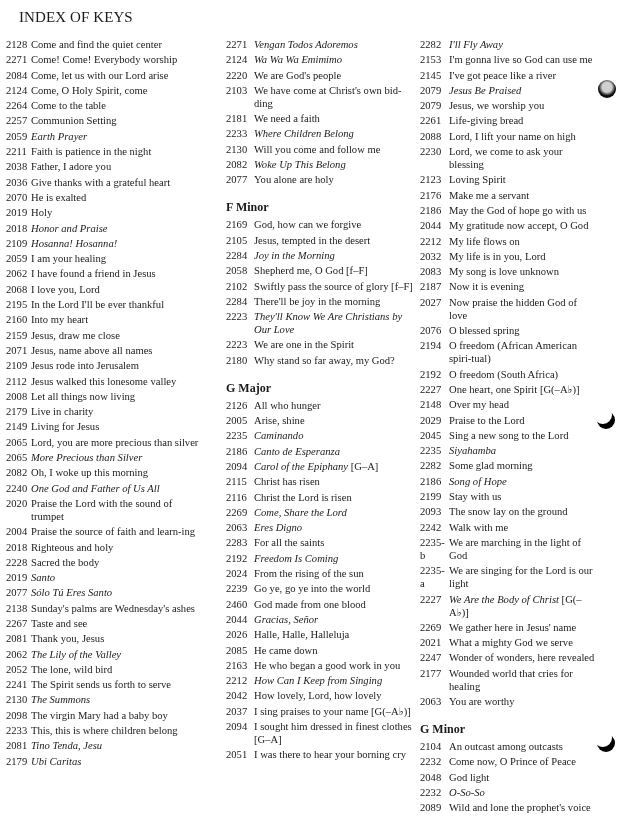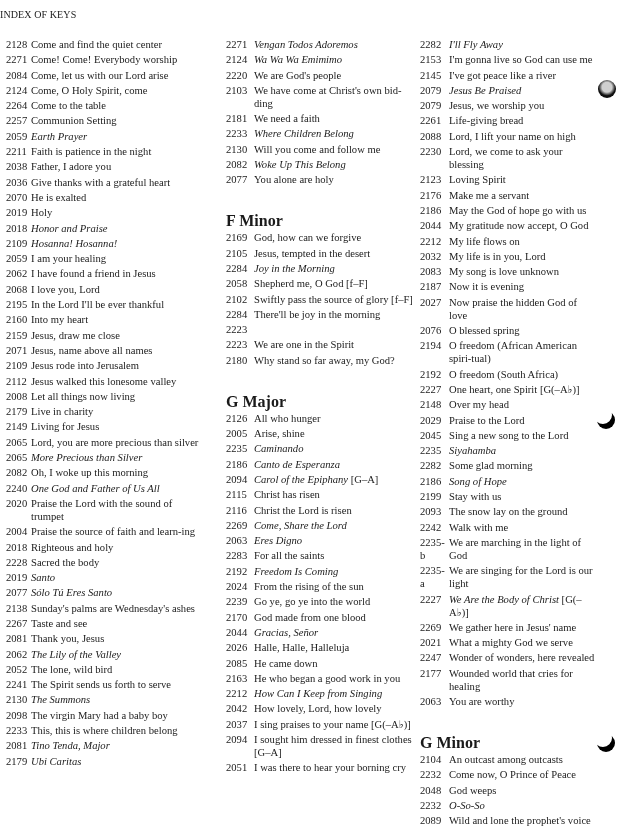--- a/index.html
+++ b/index.html
@@ -1,30 +1,30 @@
 <!DOCTYPE html>
 <html><head>
 <meta charset="utf-8">
 <style>
   html, body { margin:0; padding:0; background:#ffffff; }
   body { width:640px; height:834px; position:relative; overflow:hidden;
          font-family:"Liberation Serif","DejaVu Serif",serif; color:#1a1a1a; }
-  .page-header { position:absolute; left:0; top:9px; font-size:10px; letter-spacing:0.1px; }
+  .page-header { position:absolute; left:19px; top:9px; font-size:15px; letter-spacing:0.1px; }
   .col { position:absolute; top:38px; }
   .col1 { left:6px; width:200px; }
   .col2 { left:226px; width:190px; }
   .col3 { left:420px; width:175px; }
   .entry { display:flex; font-size:10.6px; line-height:13px; margin-bottom:2.3px; }
   .num { flex:0 0 auto; }
   .col1 .num { width:25px; }
   .col2 .num { width:28px; }
   .col3 .num { width:29px; }
   .title { flex:1 1 auto; }
   .title.italic { font-style:italic; }
-  .section { font-weight:bold; font-size:16px; line-height:13px; margin-top:28px; margin-bottom:4px; }
+  .section { font-weight:bold; font-size:12px; line-height:13px; margin-top:15px; margin-bottom:4px; }
   .col2 .section:first-child, .col3 .section:first-child { margin-top:0; }
   .hole { position:absolute; width:18px; height:18px; border-radius:50%; }
   .hole1 { left:598px; top:80px; background:radial-gradient(circle at 50% 40%, #cfcfcf 0 35%, #111 60%, #000 100%); }
   .hole2 { left:597px; top:411px; border:0; box-shadow:inset -3px -5px 0 0 #000; background:transparent; }
   .hole3 { left:597px; top:734px; box-shadow:inset -3px -5px 0 0 #000; background:transparent; }
 </style>
 </head>
 <body>
 
 <div class="page-header">INDEX OF KEYS</div>
@@ -205,21 +205,21 @@
     <div class="entry">
       <span class="num">2098</span>
       <span class="title"><span>The virgin Mary had a baby boy</span></span>
     </div>
     <div class="entry">
       <span class="num">2233</span>
       <span class="title"><span>This, this is where children belong</span></span>
     </div>
     <div class="entry">
       <span class="num">2081</span>
-      <span class="title italic"><span>Tino Tenda, Major</span></span>
+      <span class="title italic"><span>Tino Tenda, Jesu</span></span>
     </div>
     <div class="entry">
       <span class="num">2179</span>
       <span class="title italic"><span>Ubi Caritas</span></span>
     </div>
   </div>
 <div class="col col2">
     <div class="entry">
       <span class="num">2271</span>
       <span class="title italic"><span>Vengan Todos Adoremos</span></span>
@@ -276,20 +276,21 @@
     <div class="entry">
       <span class="num">2102</span>
       <span class="title"><span>Swiftly pass the source of glory [f–F]</span></span>
     </div>
     <div class="entry">
       <span class="num">2284</span>
       <span class="title"><span>There'll be joy in the morning</span></span>
     </div>
     <div class="entry">
       <span class="num">2223</span>
+      <span class="title italic"><span>They'll Know We Are Christians by Our Love</span></span>
     </div>
     <div class="entry">
       <span class="num">2223</span>
       <span class="title"><span>We are one in the Spirit</span></span>
     </div>
     <div class="entry">
       <span class="num">2180</span>
       <span class="title"><span>Why stand so far away, my God?</span></span>
     </div>
     <div class="section">G Major</div>
@@ -339,21 +340,21 @@
     </div>
     <div class="entry">
       <span class="num">2024</span>
       <span class="title"><span>From the rising of the sun</span></span>
     </div>
     <div class="entry">
       <span class="num">2239</span>
       <span class="title"><span>Go ye, go ye into the world</span></span>
     </div>
     <div class="entry">
-      <span class="num">2170</span>
+      <span class="num">2460</span>
       <span class="title"><span>God made from one blood</span></span>
     </div>
     <div class="entry">
       <span class="num">2044</span>
       <span class="title italic"><span>Gracias, Señor</span></span>
     </div>
     <div class="entry">
       <span class="num">2026</span>
       <span class="title"><span>Halle, Halle, Halleluja</span></span>
     </div>
@@ -543,21 +544,21 @@
     <div class="entry">
       <span class="num">2104</span>
       <span class="title"><span>An outcast among outcasts</span></span>
     </div>
     <div class="entry">
       <span class="num">2232</span>
       <span class="title"><span>Come now, O Prince of Peace</span></span>
     </div>
     <div class="entry">
       <span class="num">2048</span>
-      <span class="title"><span>God weeps</span></span>
+      <span class="title"><span>God light</span></span>
     </div>
     <div class="entry">
       <span class="num">2232</span>
       <span class="title italic"><span>O-So-So</span></span>
     </div>
     <div class="entry">
       <span class="num">2089</span>
       <span class="title"><span>Wild and lone the prophet's voice</span></span>
     </div>
   </div>

